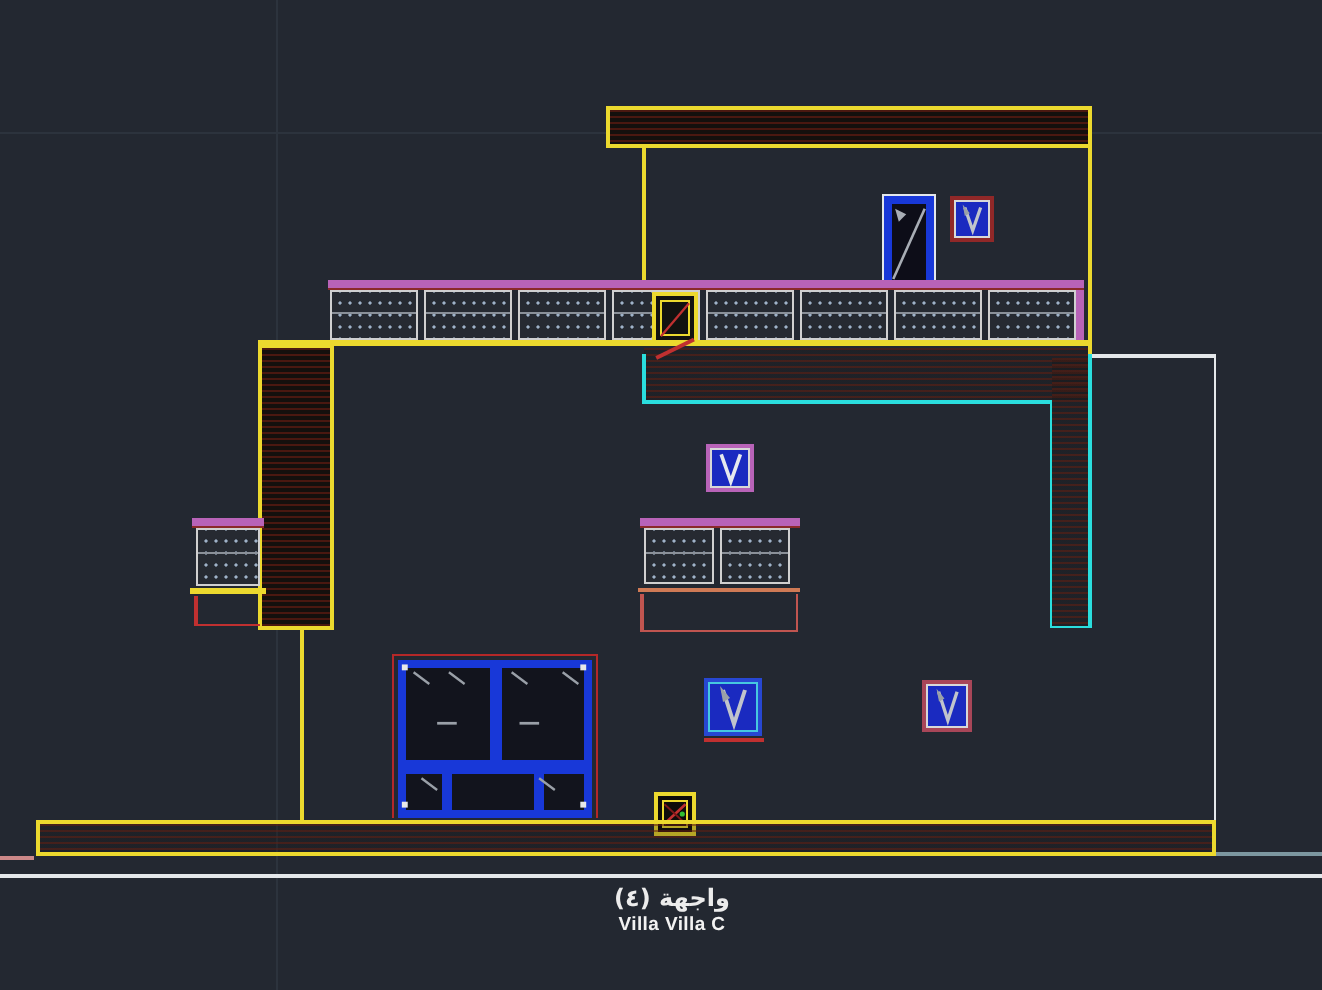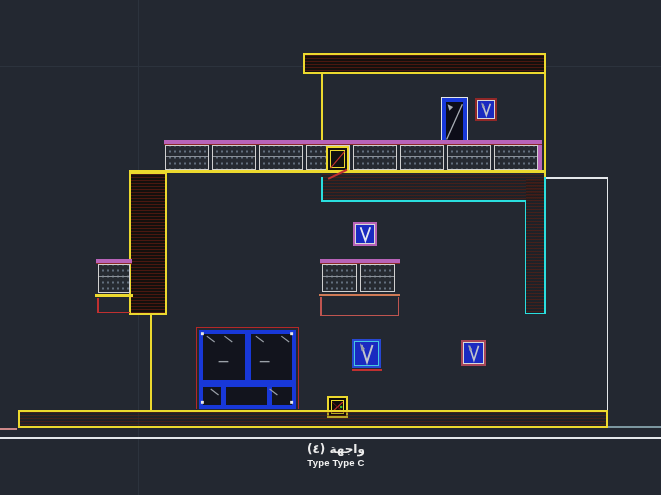--- a/index.html
+++ b/index.html
@@ -166,16 +166,16 @@
   <div class="e yellow" style="left:18px;top:426px;width:590px;height:2px;"></div>
   <div class="e yellow" style="left:18px;top:410px;width:1.5px;height:18px;"></div>
   <div class="e yellow" style="left:606px;top:410px;width:2px;height:18px;"></div>
   <div class="e" style="left:0;top:428px;width:17px;height:2px;background:var(--pink);"></div>
   <div class="e" style="left:608px;top:426px;width:53px;height:1.5px;background:#7c97a0;"></div>
 
   <div class="e" style="left:0;top:437px;width:661px;height:1.5px;background:var(--white-line);"></div>
 
   <div class="e titles" style="left:236px;top:443px;width:200px;">
     <div class="t-ar" dir="rtl">واجهة (٤)</div>
-    <div class="t-en">Type Type C</div>
+    <div class="t-en">Villa Villa C</div>
   </div>
 
 </div>
 
 </body></html>

